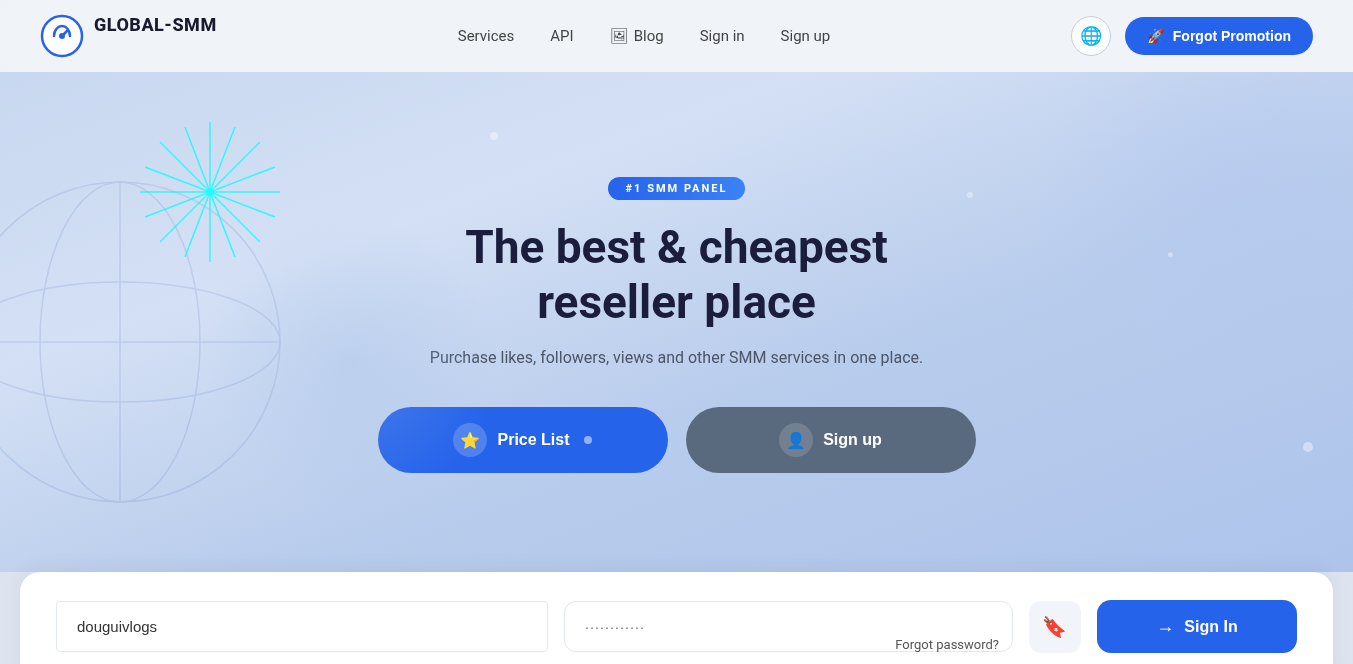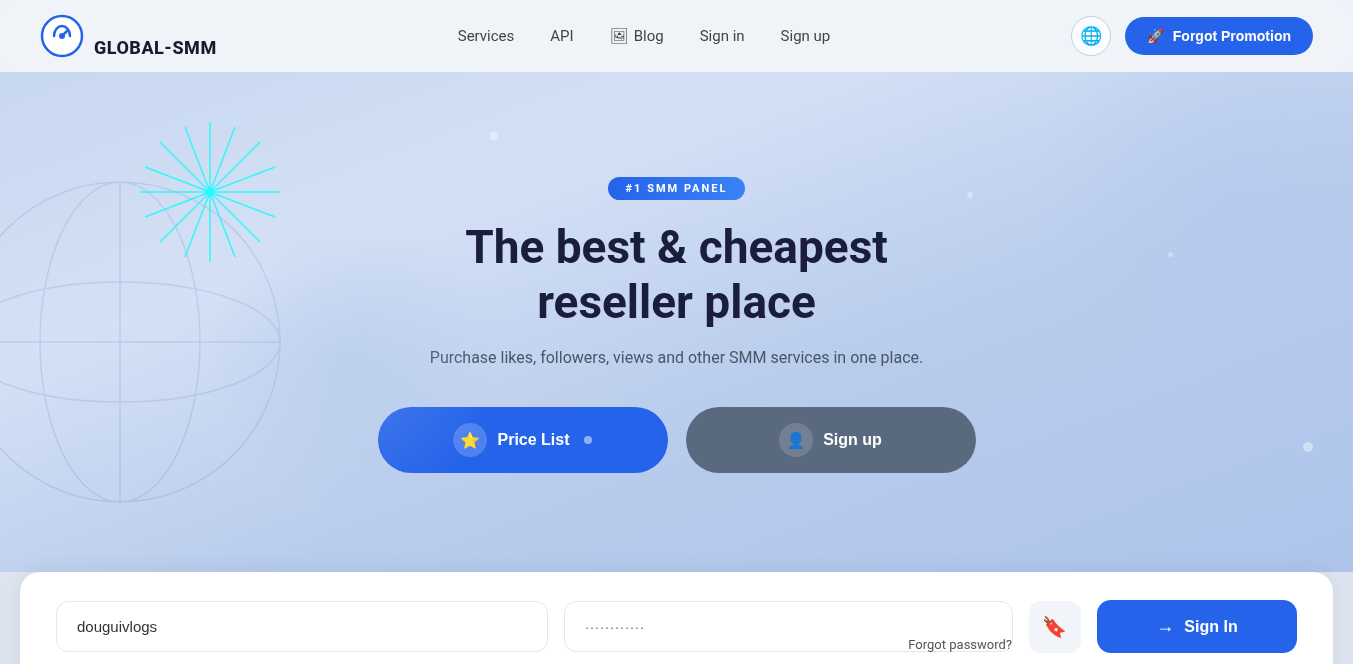--- a/index.html
+++ b/index.html
@@ -18,21 +18,21 @@
       justify-content: space-between;
       padding: 0 40px;
       height: 72px;
       background: rgba(255,255,255,0.55);
       backdrop-filter: blur(6px);
       position: relative;
       z-index: 10;
     }
     .nav-logo {
       display: flex;
-      align-items: flex-end;
+      align-items: flex-start;
       gap: 10px;
       text-decoration: none;
     }
     .logo-icon {
       width: 44px;
       height: 44px;
     }
     .logo-text {
       font-size: 18px;
       font-weight: 800;
@@ -236,21 +236,21 @@
       display: flex;
       align-items: center;
       gap: 16px;
       box-shadow: 0 -4px 20px rgba(0,0,0,0.05);
       position: relative;
       z-index: 5;
     }
     .signin-username {
       flex: 1;
       border: 1.5px solid #e2e8f0;
-      border-radius: 12px;
+      border-radius: 4px;
       padding: 16px 20px;
       font-size: 15px;
       color: #333;
       outline: none;
       background: #fff;
     }
     .signin-password-wrap {
       flex: 1;
       position: relative;
       display: flex;
@@ -261,21 +261,21 @@
       border: 1.5px solid #e2e8f0;
       border-radius: 12px;
       padding: 16px 20px;
       font-size: 15px;
       color: #333;
       outline: none;
       background: #fff;
     }
     .forgot-link {
       position: absolute;
-      right: 1px;
+      right: 14px;
       font-size: 13px;
       color: #555;
       cursor: pointer;
       white-space: nowrap;
       text-decoration: none;
       margin-top: 35px;
     }
     .bookmark-btn {
       width: 52px;
       height: 52px;

